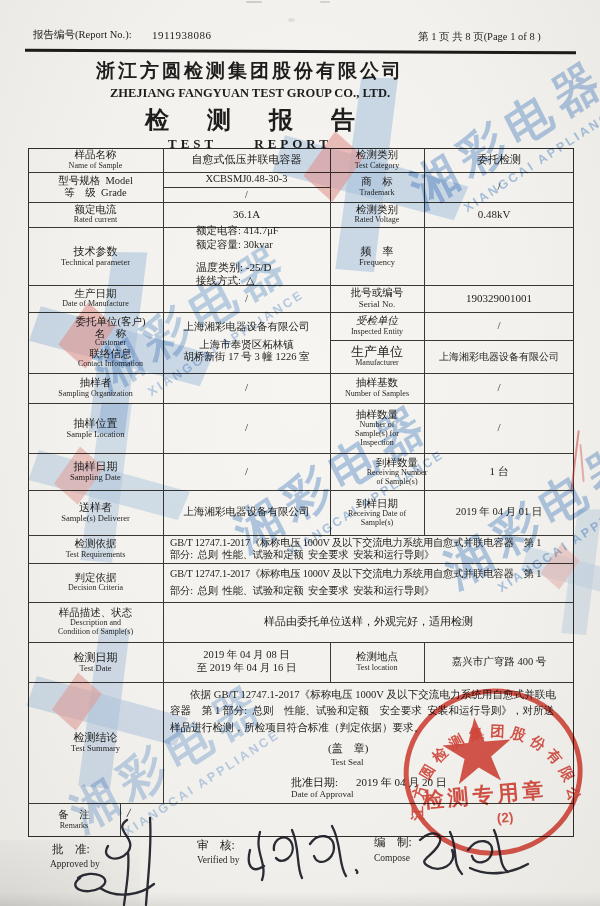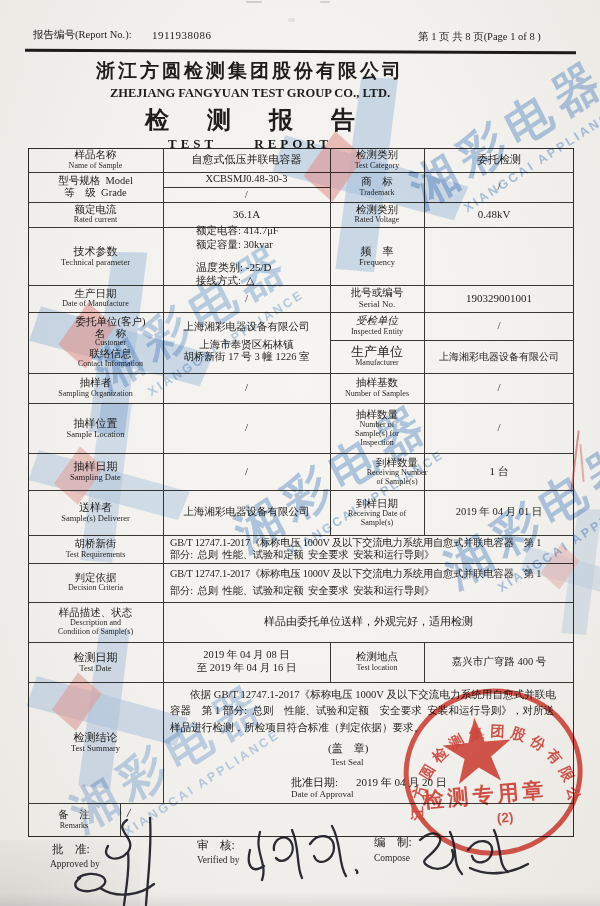--- a/index.html
+++ b/index.html
@@ -239,21 +239,21 @@
   <div class="cell" style="left:330px;top:490px;width:94px;height:45px;">
     <div class="zh" style="font-size:10.5px;">到样日期</div>
     <div class="en">Receiving Date of</div>
     <div class="en">Sample(s)</div>
   </div>
   <div class="cell" style="left:424px;top:490px;width:150px;height:45px;">
     <div class="val" style="font-size:10.5px;">2019 年 04 月 01 日</div>
   </div>
 
   <div class="cell" style="left:28px;top:535px;width:135px;height:28px;">
-    <div class="zh" style="font-size:10.5px;">胡桥新街</div>
+    <div class="zh" style="font-size:10.5px;">检测依据</div>
     <div class="en">Test Requirements</div>
   </div>
   <div class="cell left-align" style="left:170px;top:535px;width:400px;height:28px;">
     <div class="val nowrap" style="font-size:10.3px;letter-spacing:-0.2px;">GB/T 12747.1-2017《标称电压 1000V 及以下交流电力系统用自愈式并联电容器　第 1</div>
     <div class="val nowrap" style="font-size:10.3px;letter-spacing:-0.2px;">部分:  总则  性能、试验和定额  安全要求  安装和运行导则》</div>
   </div>
 
   <div class="cell" style="left:28px;top:563px;width:135px;height:39px;">
     <div class="zh" style="font-size:10.5px;">判定依据</div>
     <div class="en">Decision Criteria</div>

